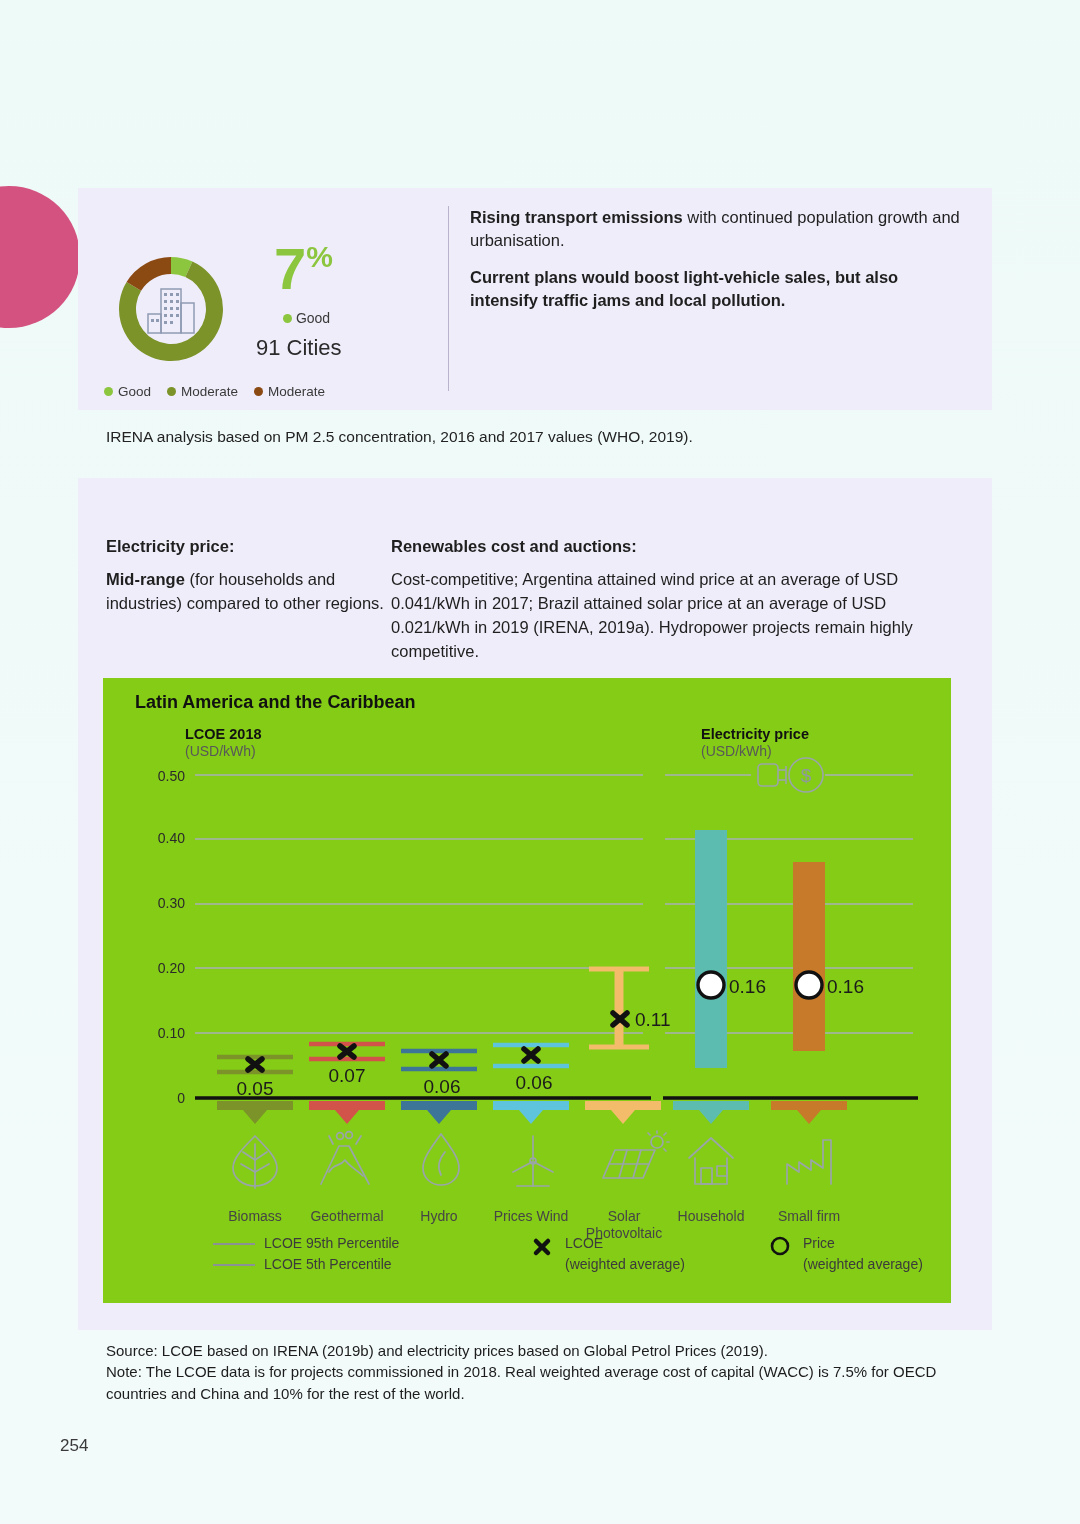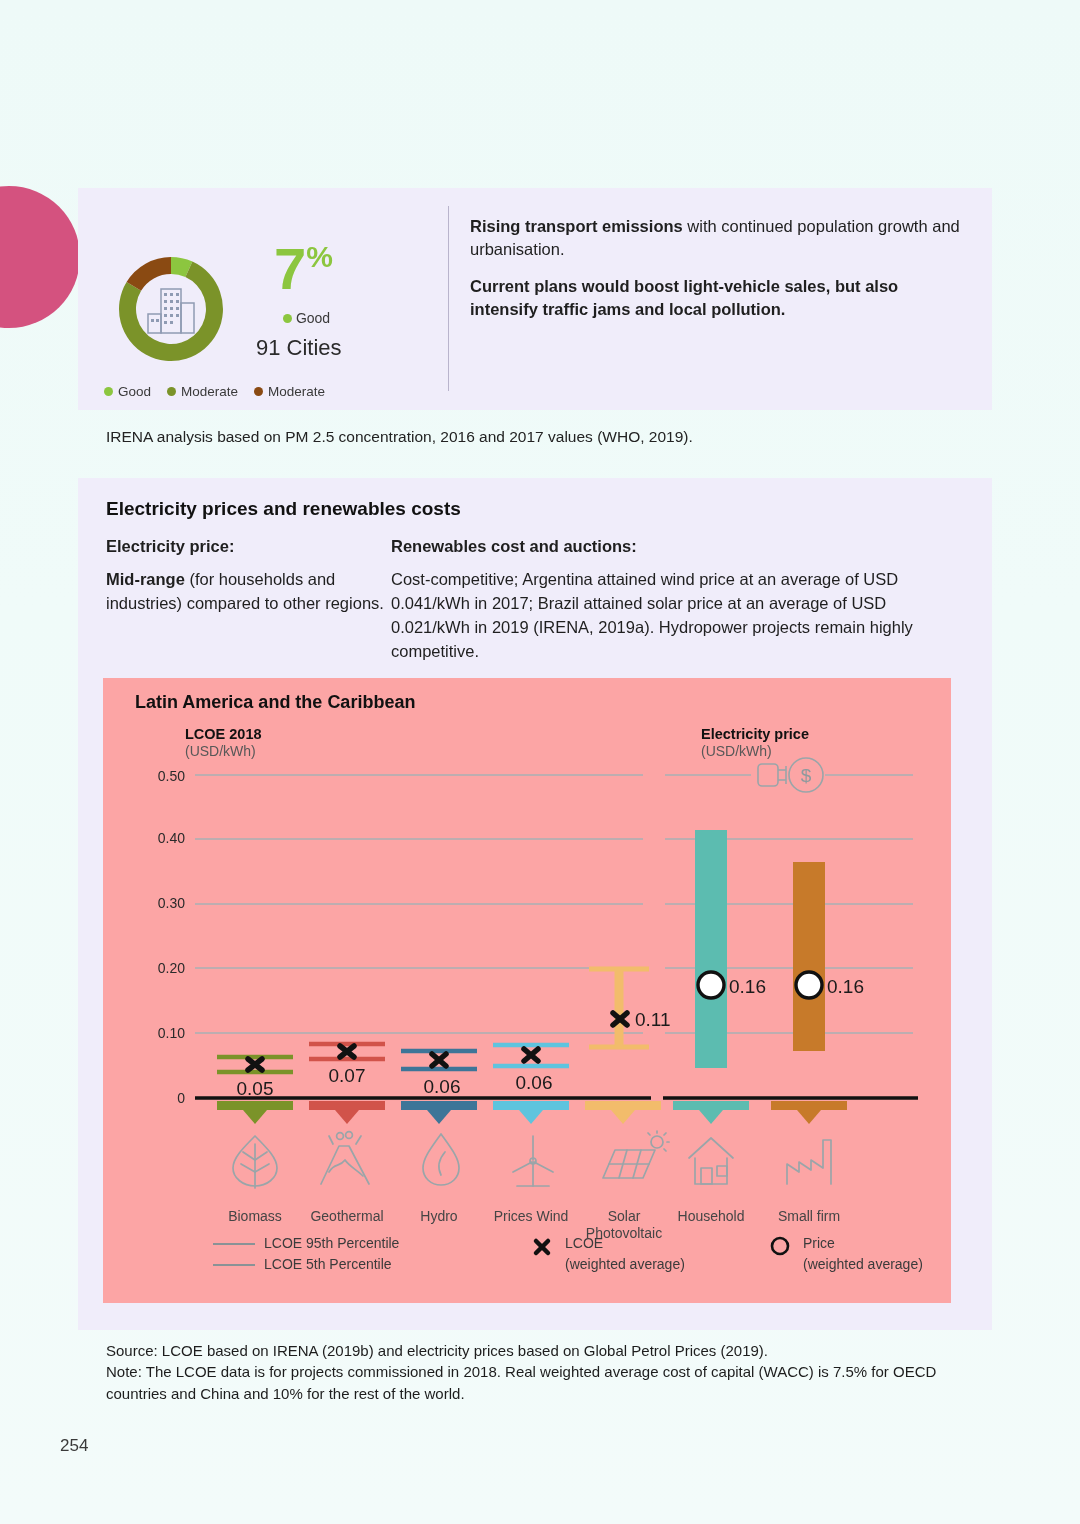--- a/index.html
+++ b/index.html
@@ -34,35 +34,35 @@
   .seven{position:absolute;left:196px;top:56px;color:#8cc63f;font-weight:700;line-height:.85;}
   .seven .num{font-size:58px;}
   .seven .sym{font-size:30px;vertical-align:top;}
   .good-tag{position:absolute;left:205px;top:122px;font-size:14px;color:#3a3a3a;}
   .cities{position:absolute;left:178px;top:147px;font-size:22px;color:#2b2b2b;}
   .aq-legend{position:absolute;left:26px;top:196px;font-size:13.5px;color:#3a3a3a;display:flex;gap:16px;}
   .lgd{display:flex;align-items:center;gap:5px;}
   .dot{width:9px;height:9px;border-radius:50%;display:inline-block;}
 
   .aq-right{position:absolute;left:392px;top:14px;width:500px;font-size:16.5px;line-height:1.42;color:#1f1f1f;}
-  .aq-right p{margin:13px 0 13px 0;}
+  .aq-right p{margin:4px 0 13px 0;}
   .aq-right b{font-weight:700;}
 
   .cap-air{position:absolute;left:106px;top:428px;font-size:15.5px;color:#232323;}
 
   
   #card-elec{left:78px;top:478px;width:914px;height:852px;}
   .ec-title{position:absolute;left:28px;top:20px;font-size:19px;font-weight:700;color:#111;}
   .col-l{position:absolute;left:28px;top:57px;width:285px;font-size:16.5px;line-height:1.45;color:#1f1f1f;}
   .col-r{position:absolute;left:313px;top:57px;width:575px;font-size:16.5px;line-height:1.45;color:#1f1f1f;}
   .col-l p,.col-r p{margin:0 0 9px 0;}
   .col-l b,.col-r b{font-weight:700;}
 
   
-  .chart-panel{position:absolute;left:25px;top:200px;width:848px;height:625px;background:#fca5a5;}
+  .chart-panel{position:absolute;left:25px;top:200px;width:848px;height:625px;background:#84cc16;}
   .ch-title{position:absolute;left:32px;top:14px;font-size:18px;font-weight:700;color:#111;}
 
   .ax-head{position:absolute;font-size:14.5px;color:#111;font-weight:700;line-height:1.25;}
   .ax-head .sub{font-weight:400;color:#585858;font-size:14px;}
 
   .plot{position:absolute;left:0;top:0;width:848px;height:625px;}
 
   .ytick{position:absolute;font-size:14px;color:#2a2a2a;text-align:right;width:54px;}
 
   .tech-label{position:absolute;font-size:14px;color:#454545;text-align:center;line-height:1.2;}
@@ -155,21 +155,20 @@
 
     <div class="aq-right">
       <p><b>Rising transport emissions</b><span> with continued population growth and urbanisation.</span></p>
       <p><b>Current plans would boost light-vehicle sales, but also intensify traffic jams and local pollution.</b></p>
     </div>
   </div>
 
   <div class="cap-air">IRENA analysis based on PM 2.5 concentration, 2016 and 2017 values (WHO, 2019).</div>
 
   <div class="card" id="card-elec">
-    <div class="ec-title">Electricity prices and renewables costs</div>
 
     <div class="col-l">
       <p><b>Electricity price:</b></p>
       <p><b>Mid-range</b><span> (for households and industries) compared to other regions.</span></p>
     </div>
 
     <div class="col-r">
       <p><b>Renewables cost and auctions:</b></p>
       <p>Cost-competitive; Argentina attained wind price at an average of USD 0.041/kWh in 2017; Brazil attained solar price at an average of USD 0.021/kWh in 2019 (IRENA, 2019a). Hydropower projects remain highly competitive.</p>
     </div>

